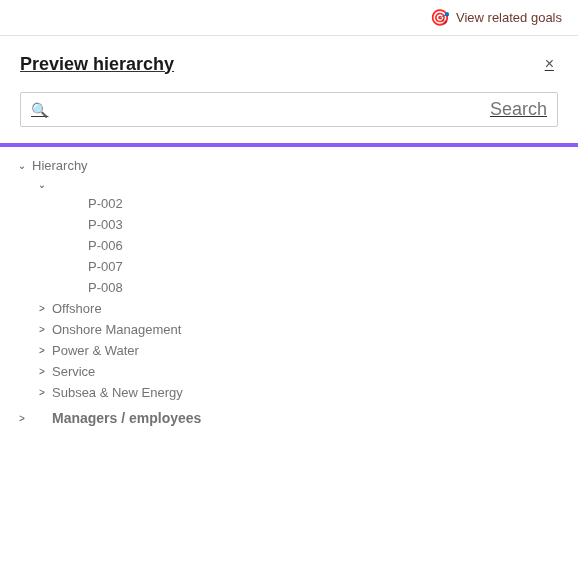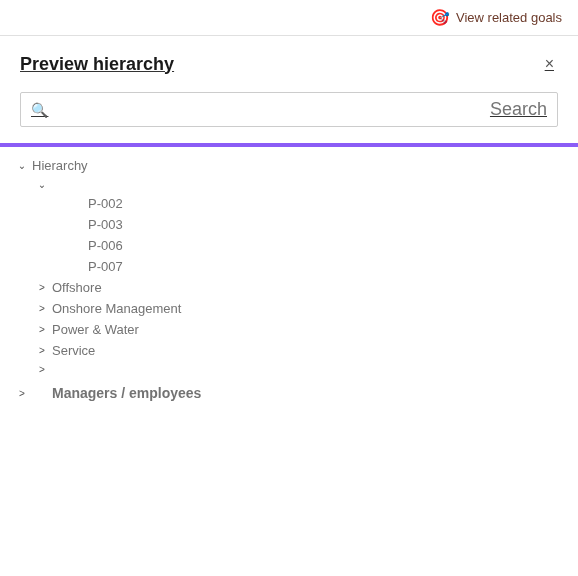--- a/index.html
+++ b/index.html
@@ -187,39 +187,44 @@
       <span class="tree-label">P-003</span>
     </div>
     <div class="tree-item level-2">
       <span class="chevron"></span>
       <span class="tree-label">P-006</span>
     </div>
     <div class="tree-item level-2">
       <span class="chevron"></span>
       <span class="tree-label">P-007</span>
     </div>
+    <div class="tree-item level-2">
+      <span class="chevron"></span>
+      <span class="tree-label">P-008</span>
+    </div>
 
     <div class="tree-item level-1">
       <span class="chevron">&gt;</span>
       <span class="tree-label">Offshore</span>
     </div>
     <div class="tree-item level-1">
       <span class="chevron">&gt;</span>
       <span class="tree-label">Onshore Management</span>
     </div>
     <div class="tree-item level-1">
       <span class="chevron">&gt;</span>
       <span class="tree-label">Power &amp; Water</span>
     </div>
     <div class="tree-item level-1">
       <span class="chevron">&gt;</span>
       <span class="tree-label">Service</span>
     </div>
     <div class="tree-item level-1">
       <span class="chevron">&gt;</span>
+      <span class="tree-label">Subsea &amp; New Energy</span>
     </div>
 
     <div class="tree-item level-0 bold-label" style="margin-top:4px;">
       <span class="chevron">&gt;</span>
       <span class="tree-label">Managers / employees</span>
     </div>
 
   </div>
 </div>
 

